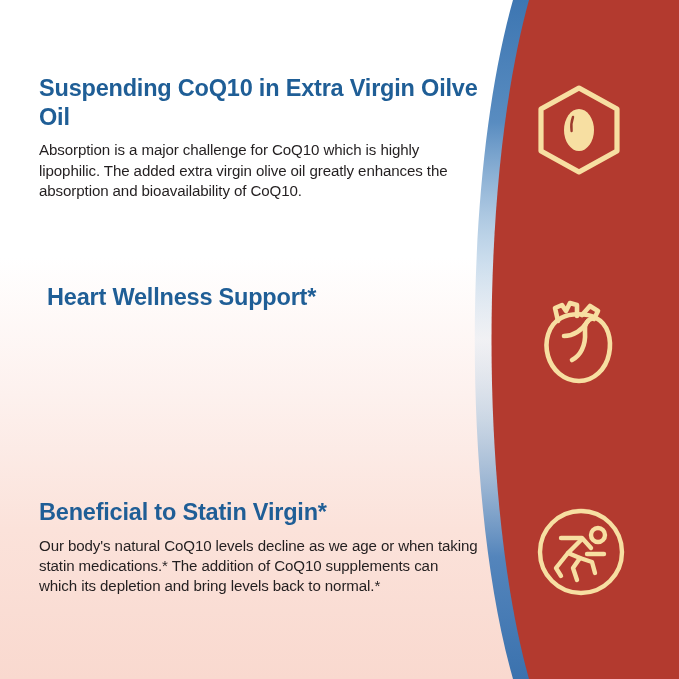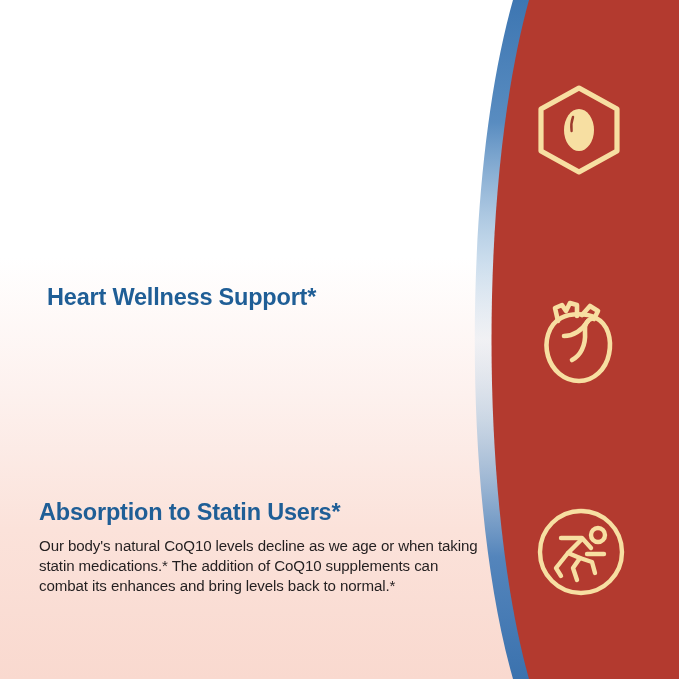--- a/index.html
+++ b/index.html
@@ -97,28 +97,32 @@
       </defs>
 
       <path d="M 513 0 C 462 180, 462 500, 513 679 L 545 679 C 496 500, 496 180, 545 0 Z" fill="url(#stripeGrad)"></path>
 
       <path d="M 529 0 C 479 180, 479 500, 529 679 L 679 679 L 679 0 Z" fill="#b33a2f"></path>
     </svg>
   </div>
 
   <div class="content">
 
+    <div class="section sec-1">
+      <h2 class="heading">Suspending CoQ10 in Extra Virgin Oilve Oil</h2>
+      <p class="body-text">Absorption is a major challenge for CoQ10 which is highly lipophilic. The added extra virgin olive oil greatly enhances the absorption and bioavailability of CoQ10.</p>
+    </div>
 
     <div class="section sec-2">
       <h2 class="heading">Heart Wellness Support*</h2>
     </div>
 
     <div class="section sec-3">
-      <h2 class="heading">Absorption to Statin Users*</h2>
-      <p class="body-text">Our body's natural CoQ10 levels decline as we age or when taking statin medications.* The addition of CoQ10 supplements can combat its enhances and bring levels back to normal.*</p>
+      <h2 class="heading">Beneficial to Statin Virgin*</h2>
+      <p class="body-text">Our body's natural CoQ10 levels decline as we age or when taking statin medications.* The addition of CoQ10 supplements can which its depletion and bring levels back to normal.*</p>
     </div>
 
   </div>
 
   <div class="icon-wrap icon-1">
     <svg viewBox="0 0 92 92" xmlns="http://www.w3.org/2000/svg">
       <polygon points="46,4 84,25 84,67 46,88 8,67 8,25" fill="none" stroke="#f7dfa2" stroke-width="5.2" stroke-linejoin="round"></polygon>
       <ellipse cx="46" cy="46" rx="15" ry="21" fill="#f7dfa2"></ellipse>
       <path d="M 40 33 C 38.2 38, 38 43, 38.6 47" fill="none" stroke="#9c3a2c" stroke-width="2.4" stroke-linecap="round"></path>
     </svg>

